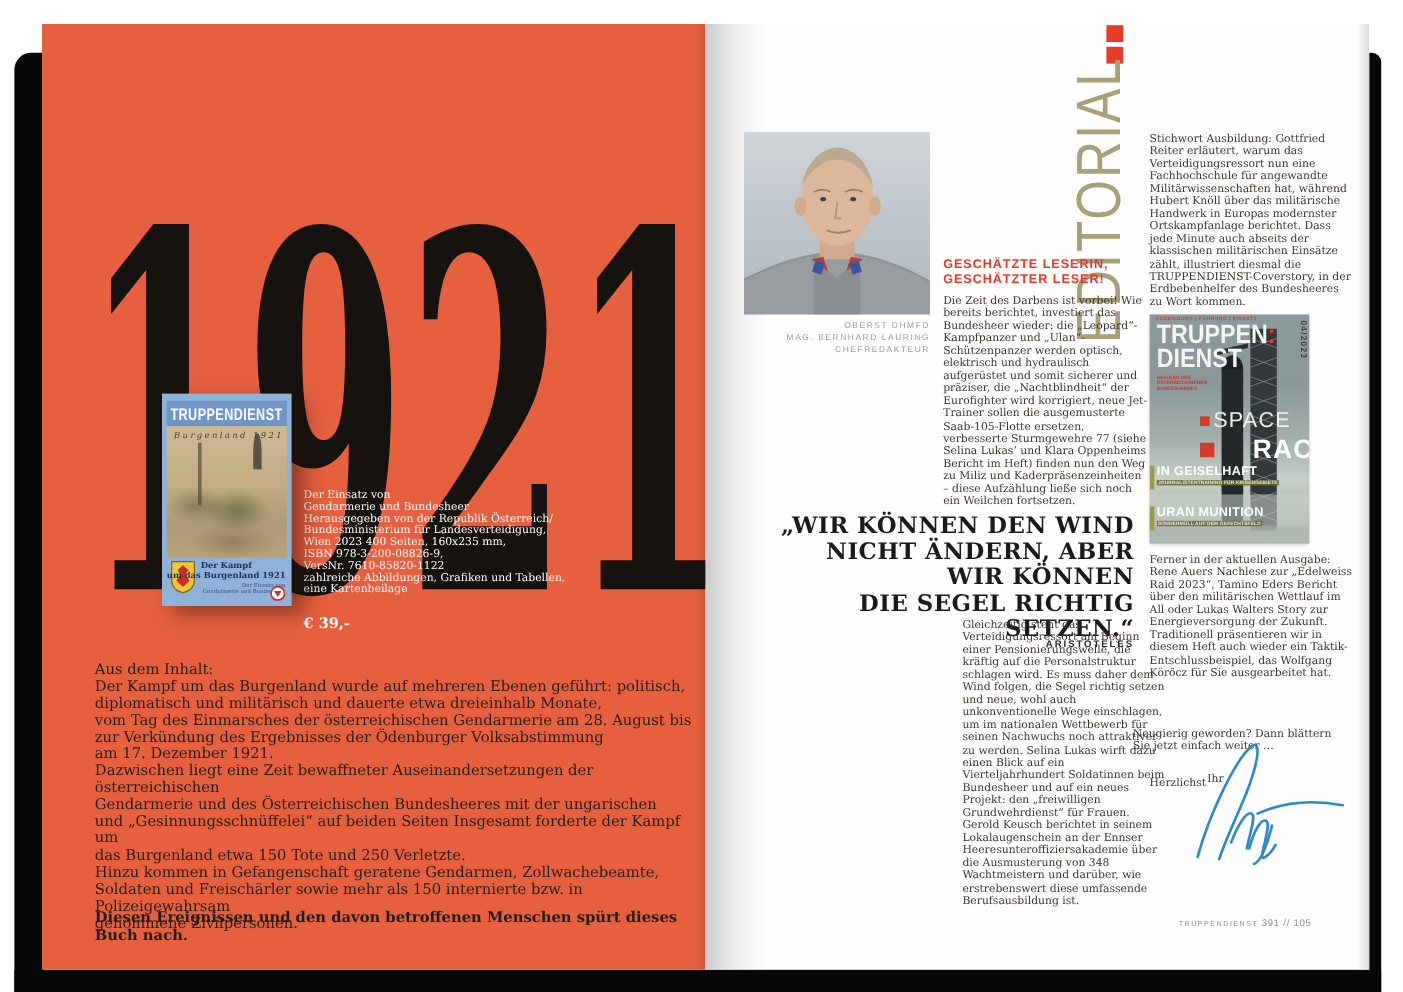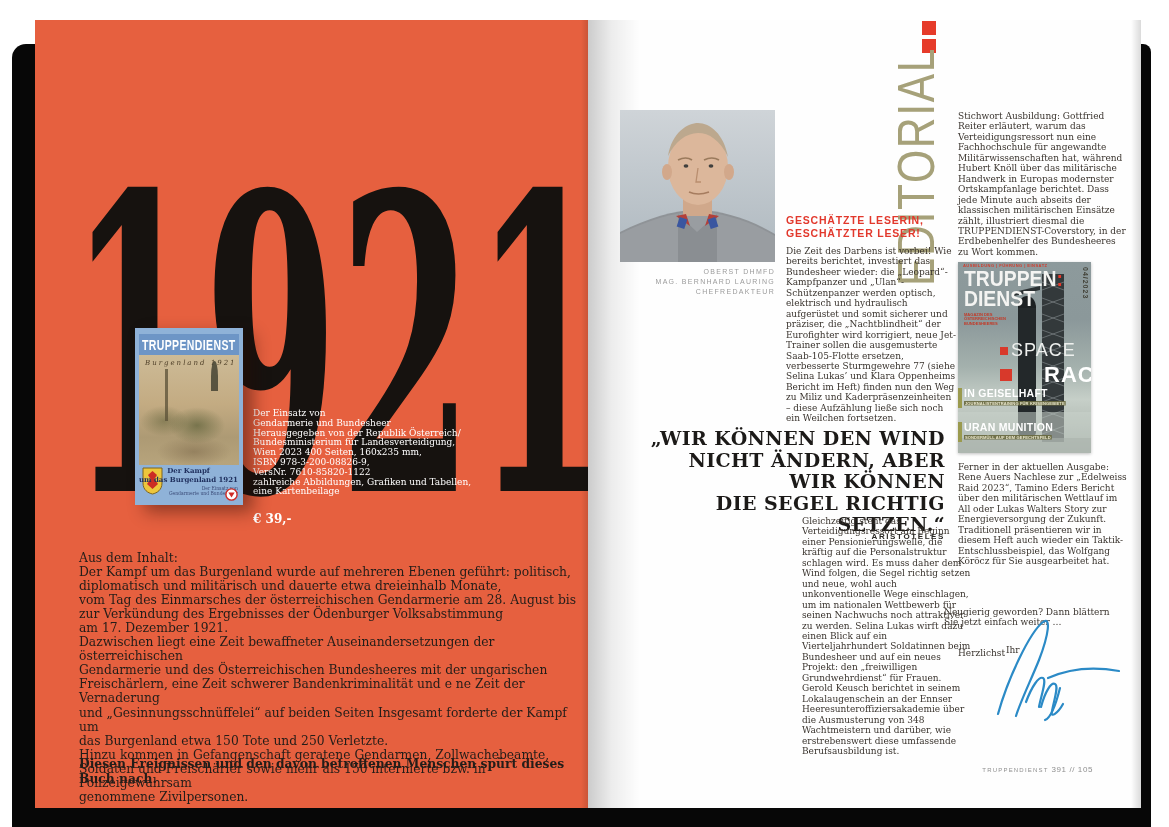--- a/index.html
+++ b/index.html
@@ -170,21 +170,20 @@
 
     <div class="abs left-body">
         <div>Aus dem Inhalt:</div>
         <div>Der Kampf um das Burgenland wurde auf mehreren Ebenen geführt: politisch,</div>
         <div>diplomatisch und militärisch und dauerte etwa dreieinhalb Monate,</div>
         <div>vom Tag des Einmarsches der österreichischen Gendarmerie am 28. August bis</div>
         <div>zur Verkündung des Ergebnisses der Ödenburger Volksabstimmung</div>
         <div>am 17. Dezember 1921.</div>
         <div>Dazwischen liegt eine Zeit bewaffneter Auseinandersetzungen der österreichischen</div>
         <div>Gendarmerie und des Österreichischen Bundesheeres mit der ungarischen</div>
-        <div>Freischärlern, eine Zeit schwerer Bandenkriminalität und e ne Zeit der Vernaderung</div>
         <div>und „Gesinnungsschnüffelei“ auf beiden Seiten Insgesamt forderte der Kampf um</div>
         <div>das Burgenland etwa 150 Tote und 250 Verletzte.</div>
         <div>Hinzu kommen in Gefangenschaft geratene Gendarmen, Zollwachebeamte,</div>
         <div>Soldaten und Freischärler sowie mehr als 150 internierte bzw. in Polizeigewahrsam</div>
         <div>genommene Zivilpersonen.</div>
       </div>
 
     <div class="abs left-body-bold">Diesen Ereignissen und den davon betroffenen Menschen spürt dieses Buch nach.</div>
 
     <div class="abs page-left-edge"></div>

